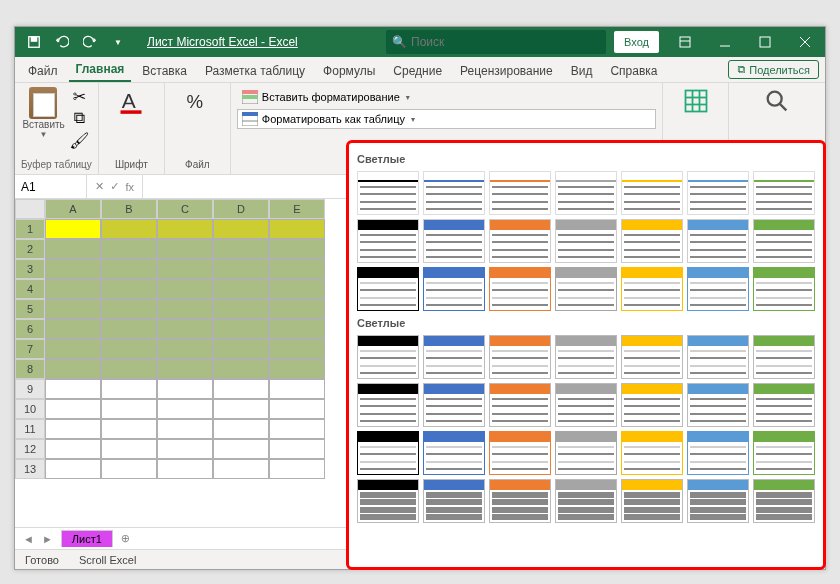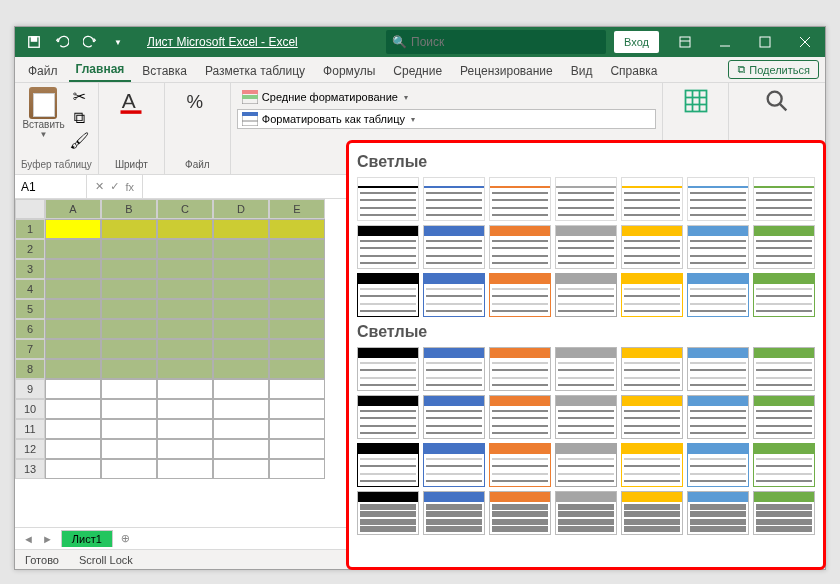--- a/index.html
+++ b/index.html
@@ -48,25 +48,25 @@
 .grid { display:grid; grid-template-columns: 30px repeat(5, 56px); grid-auto-rows: 20px; font-size:11px; }
 .colhdr, .rowhdr { background:#e6e6e6; border:1px solid #cfcfcf; display:flex; align-items:center; justify-content:center; color:#444; }
 .corner { background:#e6e6e6; border:1px solid #cfcfcf; }
 .cell { border:1px solid #b0b0b0; background:#fff; }
 .selhdr { background:#a9bd85; }
 .cell.sel { background:#a9bd85; }
 .cell.active { background:#ffff00; }
 
 .bottom { height: 22px; display:flex; border-top:1px solid #dadada; }
 .sheet-tabs { display:flex; align-items:center; padding: 0 8px; gap:8px; font-size:11px; }
-.sheet-tab { border:1px solid #ccc; border-bottom:none; padding: 2px 10px; background:#22c55e; }
+.sheet-tab { border:1px solid #ccc; border-bottom:none; padding: 2px 10px; background:#d946ef; }
 .status { height: 20px; background:#f3f2f1; font-size:11px; color:#444; display:flex; align-items:center; padding: 0 10px; gap: 20px; border-top:1px solid #dadada; }
 
 .gallery { position:absolute; top:140px; left:346px; width:480px; height:430px; background:#fff; border:3px solid #ff0000; border-radius:6px; padding: 6px; overflow:hidden; }
-.gal-section { font-size:16px; font-weight:600; color:#555; padding: 4px 2px; }
+.gal-section { font-size:11px; font-weight:600; color:#555; padding: 4px 2px; }
 .gal-grid { display:grid; grid-template-columns: repeat(7, 62px); gap: 4px; padding: 2px; }
 .thumb { width:62px; height:44px; border:1px solid #ccc; display:flex; flex-direction:column; cursor:pointer; }
 .th-hdr { height:10px; }
 .th-body { flex:1; display:flex; flex-direction:column; justify-content:space-around; padding:1px 2px; }
 .th-line { height:2px; background:#888; }
 .th-body.striped .th-line:nth-child(odd) { opacity:.4; }
 .th-body.band .th-line { height:6px; }
 
 .smalltxt { font-size: 10px; color: #555; text-align:center; }
 </style>
@@ -174,21 +174,21 @@
      <div class="smalltxt">Файл</div>
    </div>
 
    <div class="styles-grp">
      <div class="style-row">
        <svg class="style-icon" viewBox="0 0 16 14">
             <rect width="16" height="14" fill="none" stroke="#888"></rect>
             <rect y="0" width="16" height="4" fill="#e88"></rect>
             <rect y="5" width="16" height="4" fill="#8c8"></rect>
           </svg>
-       <span>Средние форматирование</span>
+       <span>Вставить форматирование</span>
           <span style="font-size:8px;color:#666;margin-left:2px">▾</span>
      </div>
      <div class="style-row active">
        <svg class="style-icon" viewBox="0 0 16 14">
             <rect width="16" height="14" fill="none" stroke="#888"></rect>
             <rect width="16" height="4" fill="#4472c4"></rect>
             <line x1="0" y1="9" x2="16" y2="9" stroke="#888"></line>
           </svg>
        <span>Форматировать как таблицу</span>
           <span style="font-size:8px;color:#666;margin-left:2px">▾</span>
@@ -316,21 +316,21 @@
  <div class="bottom">
    <div class="sheet-tabs">
      <span style="color:#888">◄</span>
      <span style="color:#888">►</span>
      <div class="sheet-tab">Лист1</div>
      <span style="color:#888">⊕</span>
    </div>
  </div>
  <div class="status">
    <span>Готово</span>
-   <span>Scroll Lock</span>
+   <span>Scroll Excel</span>
  </div>
 </div>
 
 <div class="gallery">
   <div class="gal-section">Светлые</div>
   <div class="gal-grid" id="gal-light">
       <div class="thumb" style="border-color:#ddd">
     <div class="th-hdr" style="border-bottom:2px solid #000000;background:transparent"></div>
     <div class="th-body ">
       <div class="th-line"></div>

